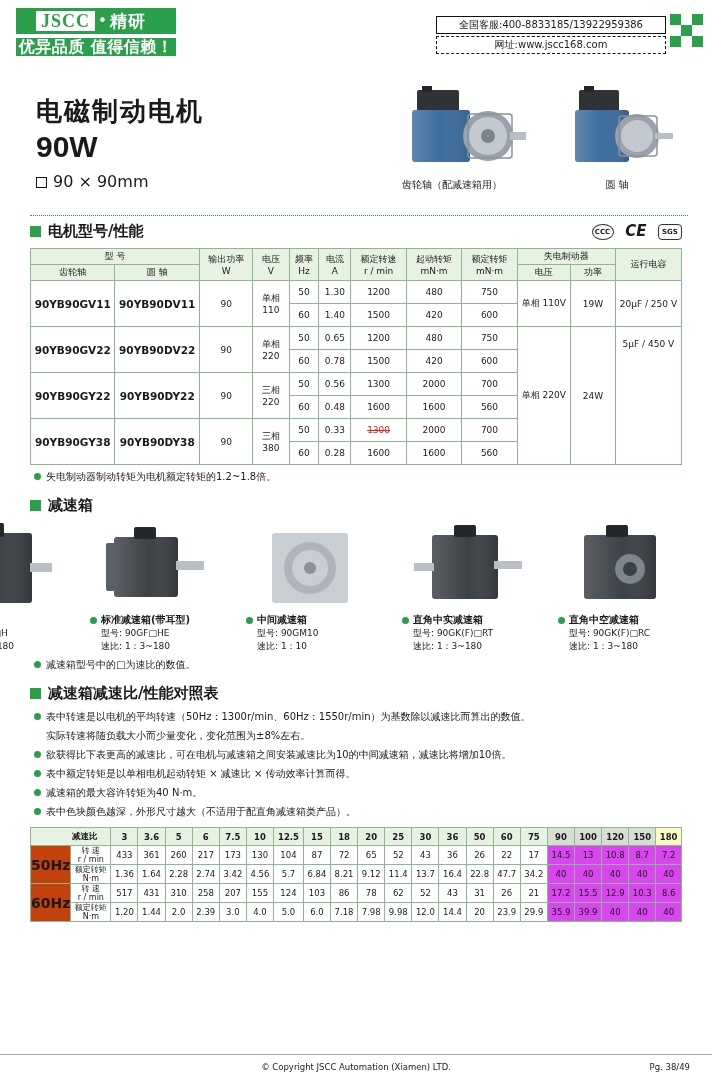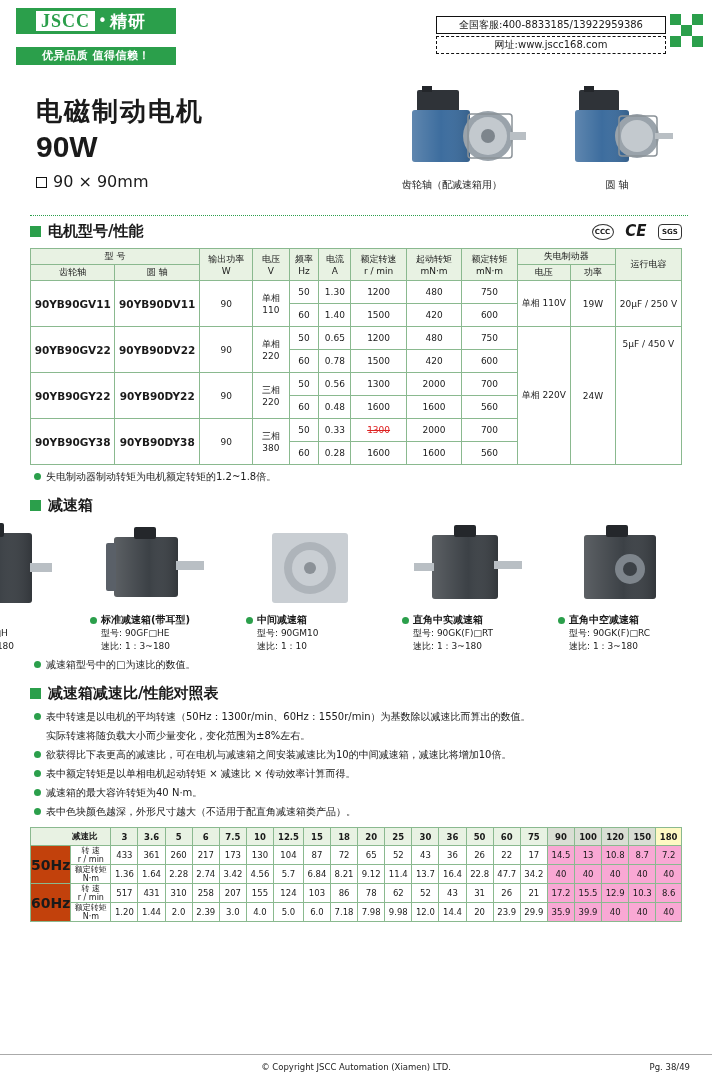--- a/index.html
+++ b/index.html
@@ -28,22 +28,22 @@
     background:#ffffff; color:#2b9f4b;
     font-weight:bold; font-size:18px;
     letter-spacing:1px;
     padding:1px 5px 1px 5px;
     line-height:18px;
     font-family:"Liberation Serif", serif;
   }
   .logo-dot { color:#fff; font-size:15px; margin:0 3px; }
   .logo-cn { color:#fff; font-size:17px; font-weight:bold; letter-spacing:1px; }
   .logo-sub {
-    margin-top:13px; background:#2b9f4b; color:#fff;
-    font-size:11px; height:18px; line-height:18px;
+    margin-top:4px; background:#2b9f4b; color:#fff;
+    font-size:16px; height:18px; line-height:18px;
     text-align:center; letter-spacing:0.5px;
     font-weight:bold;
   }
   .contact-box {
     position:absolute; right:46px; top:16px;
     width:230px;
     font-size:10px;
   }
   .contact-line {
     border:1px solid #111; text-align:center;
@@ -147,21 +147,21 @@
   .ratio-table {
     margin-left:30px; width:652px; font-size:8.5px;
   }
   .ratio-table th, .ratio-table td {
     border:1px solid #8ab98f; text-align:center; padding:0;
     height:18px;
   }
   .ratio-table thead th { background:#e8f2e3; font-weight:bold; }
   .ratio-table .hz { background:#c2410c; font-weight:bold; font-size:14px; width:36px;}
   .ratio-table .rowlab { width:40px; font-size:8px; line-height:9px; background:#fff;}
-  .ratio-table td.shade { background:#f9a8d4; }
+  .ratio-table td.shade { background:#d946ef; }
   
   .footer {
     position:absolute; bottom:0; left:0; width:712px; height:26px;
     border-top:1px solid #aaa;
     font-size:8.5px; color:#222;
   }
   .footer .copy { position:absolute; left:0; right:0; text-align:center; top:7px;}
   .footer .pg { position:absolute; right:22px; top:7px; }
 </style>
 </head>

